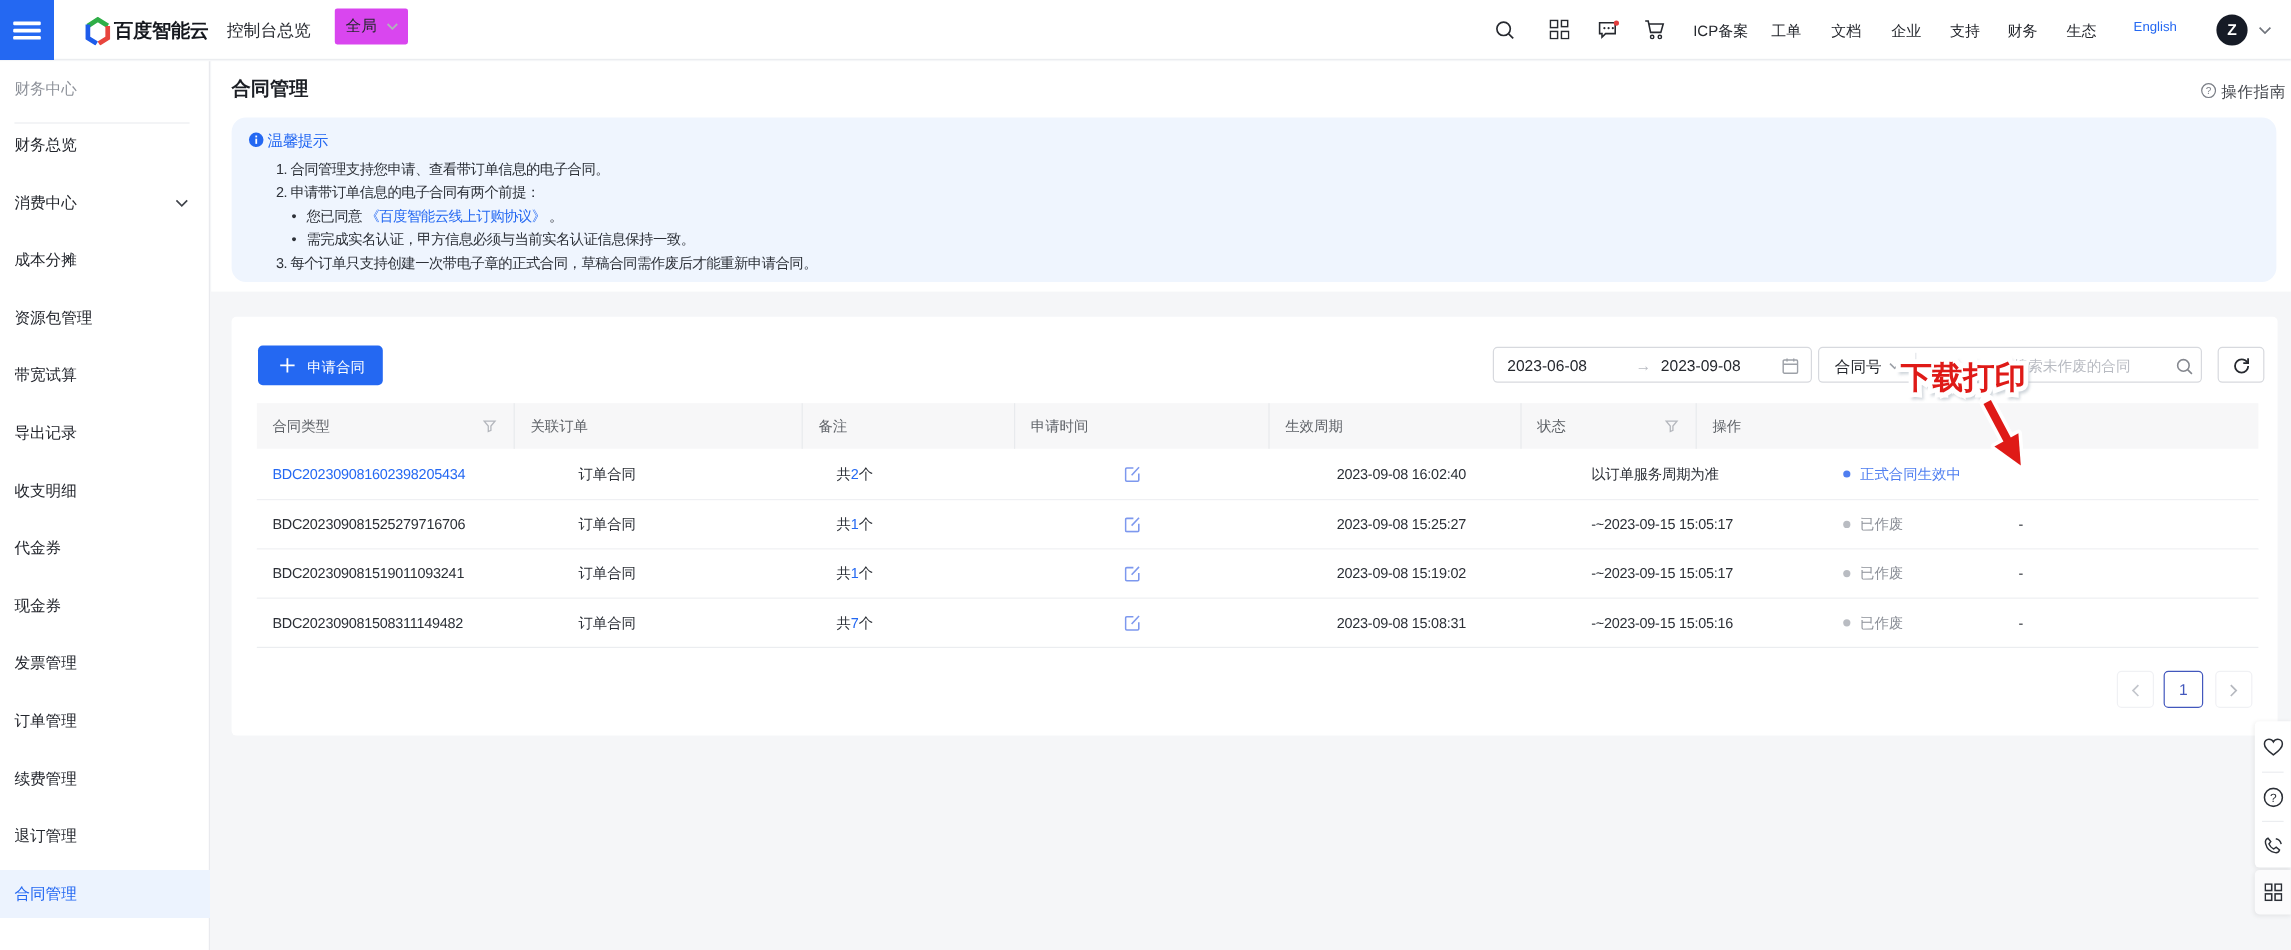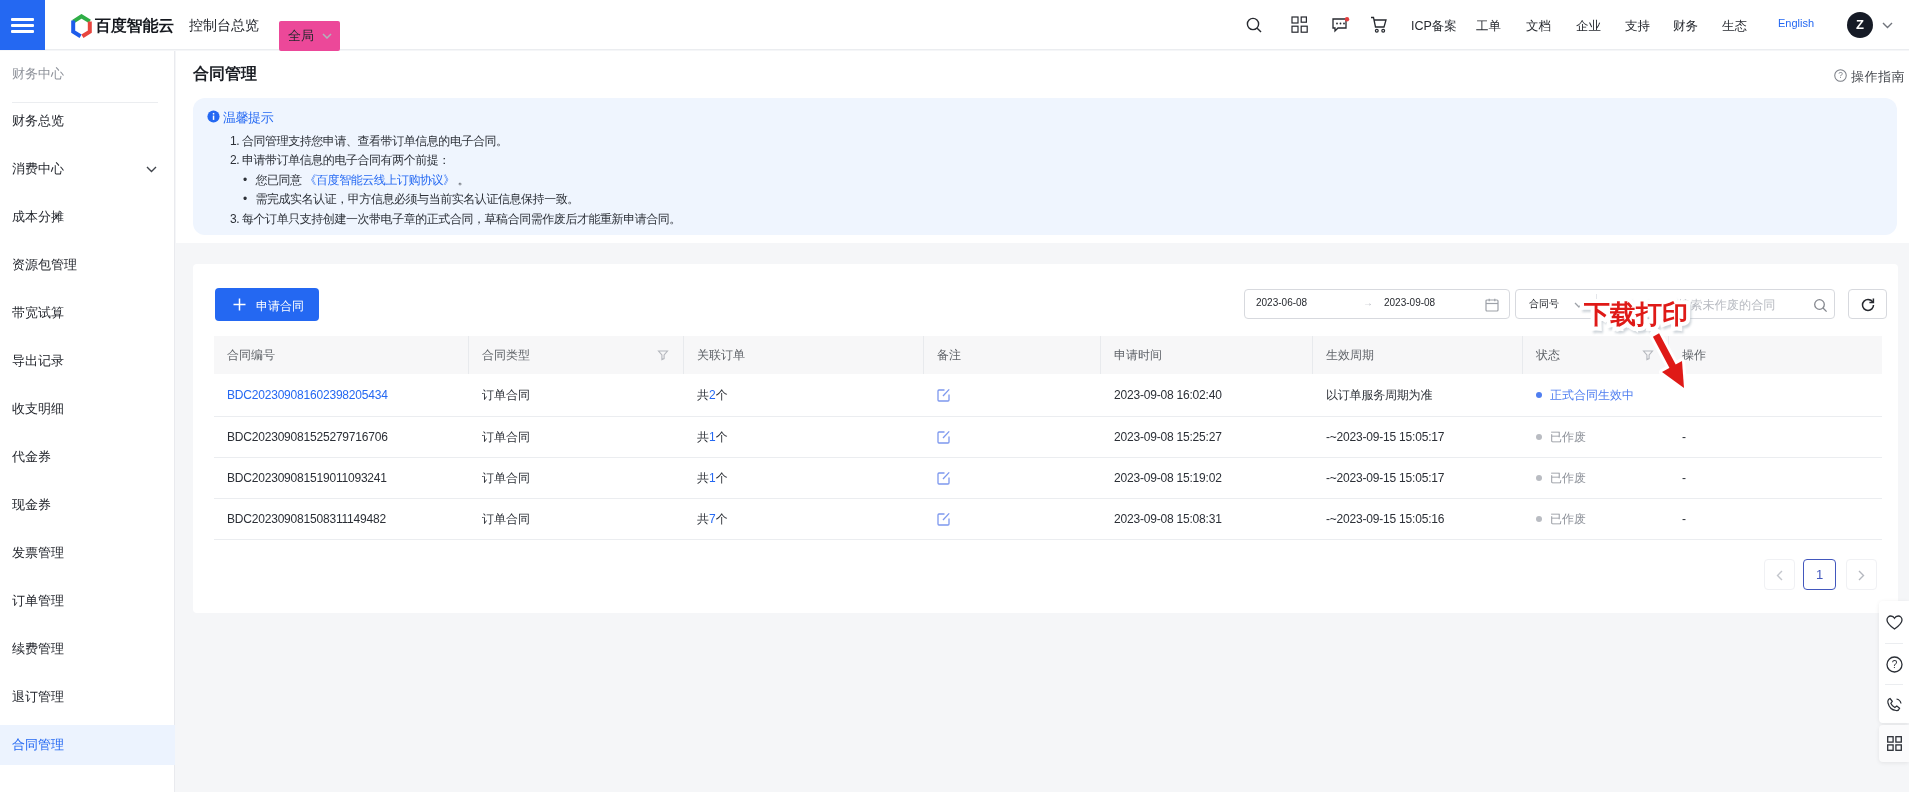--- a/index.html
+++ b/index.html
@@ -8,21 +8,21 @@
 body { font-family:"Liberation Sans", sans-serif; background:#f5f6f8; color:#23262d; }
 .abs { position:absolute; }
 svg { display:block; }
 
 
 #topbar { left:0; top:0; width:1909px; height:50px; background:#fff; border-bottom:1px solid #ebedf0; z-index:5; }
 #burger { left:0; top:0; width:45px; height:50px; background:#2468f2; }
 #burger i { position:absolute; left:11px; width:23px; height:3px; background:#fff; border-radius:1px; }
 .logo-text { left:95px; top:16px; font-size:16px; font-weight:bold; color:#15181e; letter-spacing:-0.2px; }
 .console-title { left:189px; top:17px; font-size:14px; color:#26292f; }
-#region-box { left:279px; top:21px; width:61px; height:30px; background:#ec4899; border-radius:2px; font-size:13px; color:#26292f; line-height:30px; padding-left:9px; }
+#region-box { left:279px; top:7px; width:61px; height:30px; background:#d946ef; border-radius:2px; font-size:13px; color:#26292f; line-height:30px; padding-left:9px; }
 .tb-txt { top:18px; font-size:12.5px; color:#26292f; }
 #tb-english { color:#2468f2; font-size:11px; top:17px; }
 #avatar { left:1847px; top:12px; width:26px; height:26px; border-radius:50%; background:#161b26; color:#fff; font-size:13px; font-weight:bold; text-align:center; line-height:26px; }
 
 
 #sidebar { left:0; top:51px; width:175px; height:741px; background:#fff; border-right:1px solid #e9eaee; }
 .side-title { left:12px; top:14px; font-size:13px; color:#8d9199; }
 .side-divider { left:12px; top:51px; width:146px; height:1px; background:#ebedf0; }
 .side-item { left:0; width:175px; height:48px; line-height:48px; padding-left:12px; font-size:13px; color:#23262d; }
 .side-item.sel { background:#ecf3fe; color:#2468f2; height:40px; line-height:40px; }
@@ -35,21 +35,21 @@
 .nline { position:absolute; left:37px; }
 .nlink { color:#2468f2; }
 
 
 #card { left:193px; top:264px; width:1705px; height:349px; background:#fff; border-radius:4px; }
 #btn-apply { left:215px; top:288px; width:104px; height:33px; background:#2468f2; border-radius:4px; color:#fff; font-size:12px; }
 .ctrl { top:289px; height:30px; border:1px solid #d7d9de; border-radius:4px; background:#fff; }
 #daterange { left:1244px; width:266px; }
 #searchbox { left:1515px; width:320px; }
 #refresh { left:1848px; width:39px; }
-.ctrl-txt { position:absolute; top:7px; font-size:10px; color:#26292f; }
+.ctrl-txt { position:absolute; top:7px; font-size:13px; color:#26292f; }
 .ph { color:#b8bbc2; }
 
 
 #table { left:214px; top:336px; width:1668px; }
 .trow { display:flex; width:1668px; }
 .thead { height:38px; background:#f7f7f8; color:#5f6368; font-size:12px; }
 .tbody { border-bottom:1px solid #ebedf0; font-size:12px; color:#2b2f36; background:#fff; }
 .tbody .c1, .tbody .c5, .tbody .c6 { letter-spacing:-0.2px; }
 .td { padding-left:13px; display:flex; align-items:center; position:relative; }
 .thead .td { border-right:1px solid #e8eaed; }
@@ -205,21 +205,20 @@
   </div>
   <div id="refresh" class="ctrl abs">
     <svg class="abs" style="left:11px;top:7px" width="16" height="16" viewBox="0 0 16 16">
         <path d="M13.5,8 A5.5,5.5 0 1 1 8,2.5 c2.2,0 4.1,1.2 5,3" fill="none" stroke="#26292f" stroke-width="1.5"></path>
         <path d="M13.4,1.6 v4 h-4" fill="none" stroke="#26292f" stroke-width="1.5"></path>
       </svg>
   </div>
 
   <div id="table" class="abs">
     <div class="trow thead">
-      <div class="td c1">合同编号</div>
       <div class="td c2">合同类型
         <svg class="abs" style="right:14px;top:13px" width="12" height="12" viewBox="0 0 12 12">
             <path d="M1.5,2 h9 l-3.4,4 v3.6 l-2.2,1 v-4.6 z" fill="none" stroke="#b4b7bd" stroke-width="1.1"></path>
           </svg>
       </div>
       <div class="td c3">关联订单</div>
       <div class="td c4">备注</div>
       <div class="td c5">申请时间</div>
       <div class="td c6">生效周期</div>
       <div class="td c7">状态

